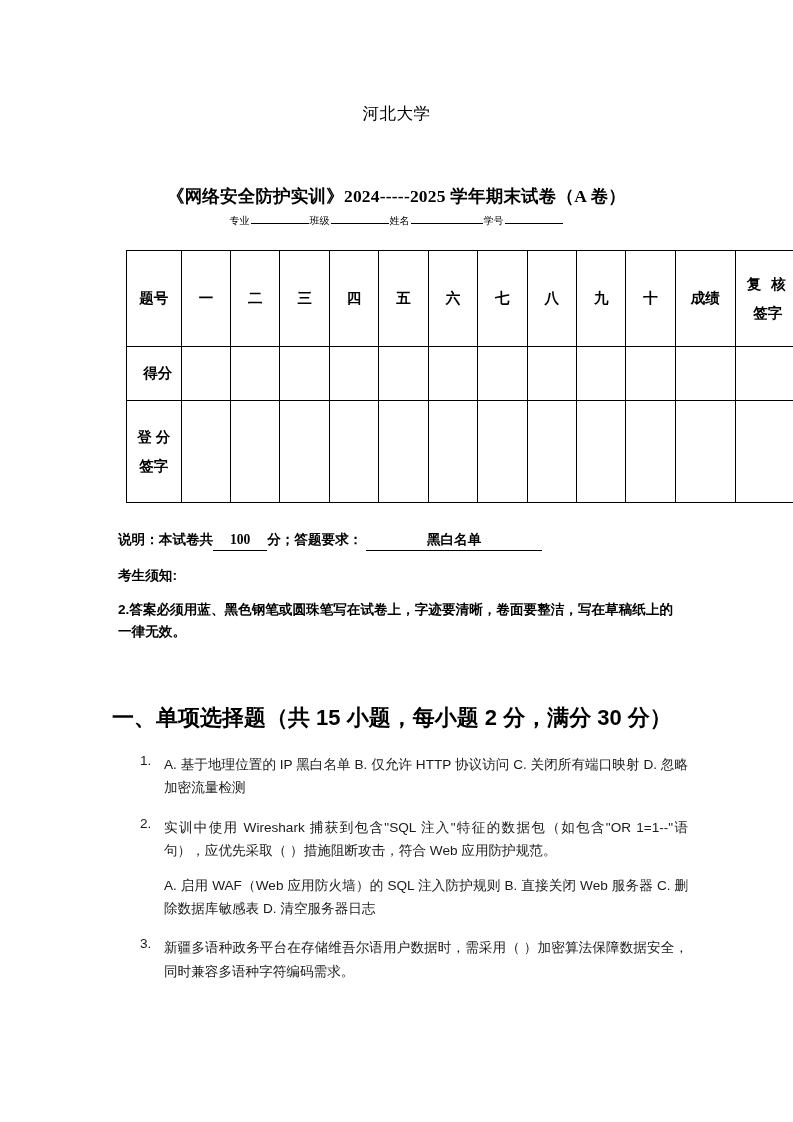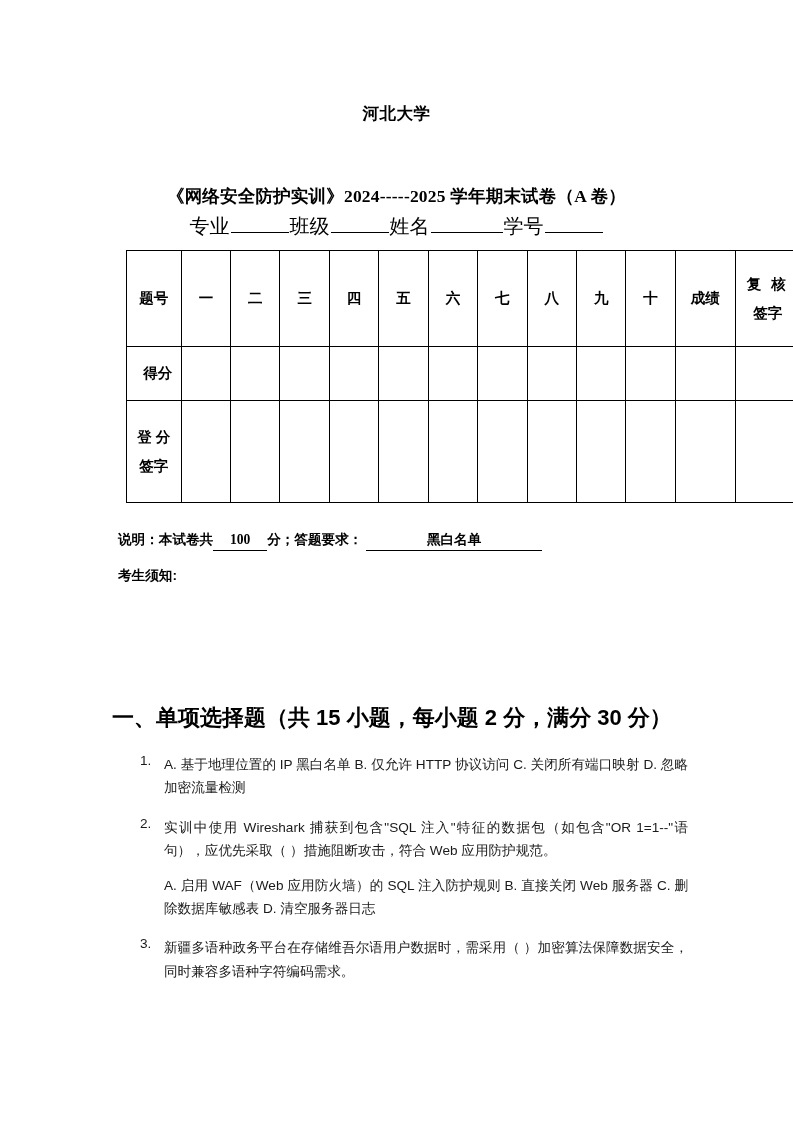--- a/index.html
+++ b/index.html
@@ -25,21 +25,21 @@
     padding: 0;
   }
 
   
   .univ-title {
     position: absolute;
     left: 0; top: 103px;
     width: 793px;
     text-align: center;
     font-family: "Liberation Sans", "DejaVu Sans", sans-serif;
-    font-weight: bold;
+    font-weight: normal;
     font-size: 16.5px;
     letter-spacing: 0.5px;
   }
   .exam-title {
     position: absolute;
     left: 0; top: 155px;
     width: 793px;
     text-align: center;
     font-family: "Liberation Serif", "DejaVu Serif", serif;
     font-weight: bold;
@@ -49,21 +49,21 @@
     margin-top: 29px;
   }
 
   
   .info-line {
     position: absolute;
     left: 0; top: 213px;
     width: 793px;
     text-align: center;
     font-family: "Liberation Sans", "DejaVu Sans", sans-serif;
-    font-size: 20px;
+    font-size: 10px;
     white-space: nowrap;
   }
   .info-line .fld { font-weight: normal; }
   .info-line .rule {
     display: inline-block;
     border-bottom: 1.4px solid #000;
     vertical-align: baseline;
     height: 0.95em;
     margin: 0 1px;
   }
@@ -260,20 +260,21 @@
       <td></td>
     </tr>
   </tbody>
     </table>
 
   <div class="note-block">
     <div class="note-row">
       <span>说明：本试卷共</span><span class="u-val u-score">100</span><span>分；答题要求：</span>&nbsp;<span class="u-req">黑白名单</span>
     </div>
     <div class="note-head">考生须知:</div>
+    <div class="note-item">2.答案必须用蓝、黑色钢笔或圆珠笔写在试卷上，字迹要清晰，卷面要整洁，写在草稿纸上的一律无效。</div>
   </div>
 
   <div class="section-title">一、单项选择题（共 15 小题，每小题 2 分，满分 30 分）</div>
 
   <div class="questions">
     <div class="q">
       <span class="q-num">1.</span>
       <div class="q-opts">A. 基于地理位置的 IP 黑白名单  B. 仅允许 HTTP 协议访问  C. 关闭所有端口映射  D. 忽略加密流量检测</div>
     </div>
     <div class="q">

